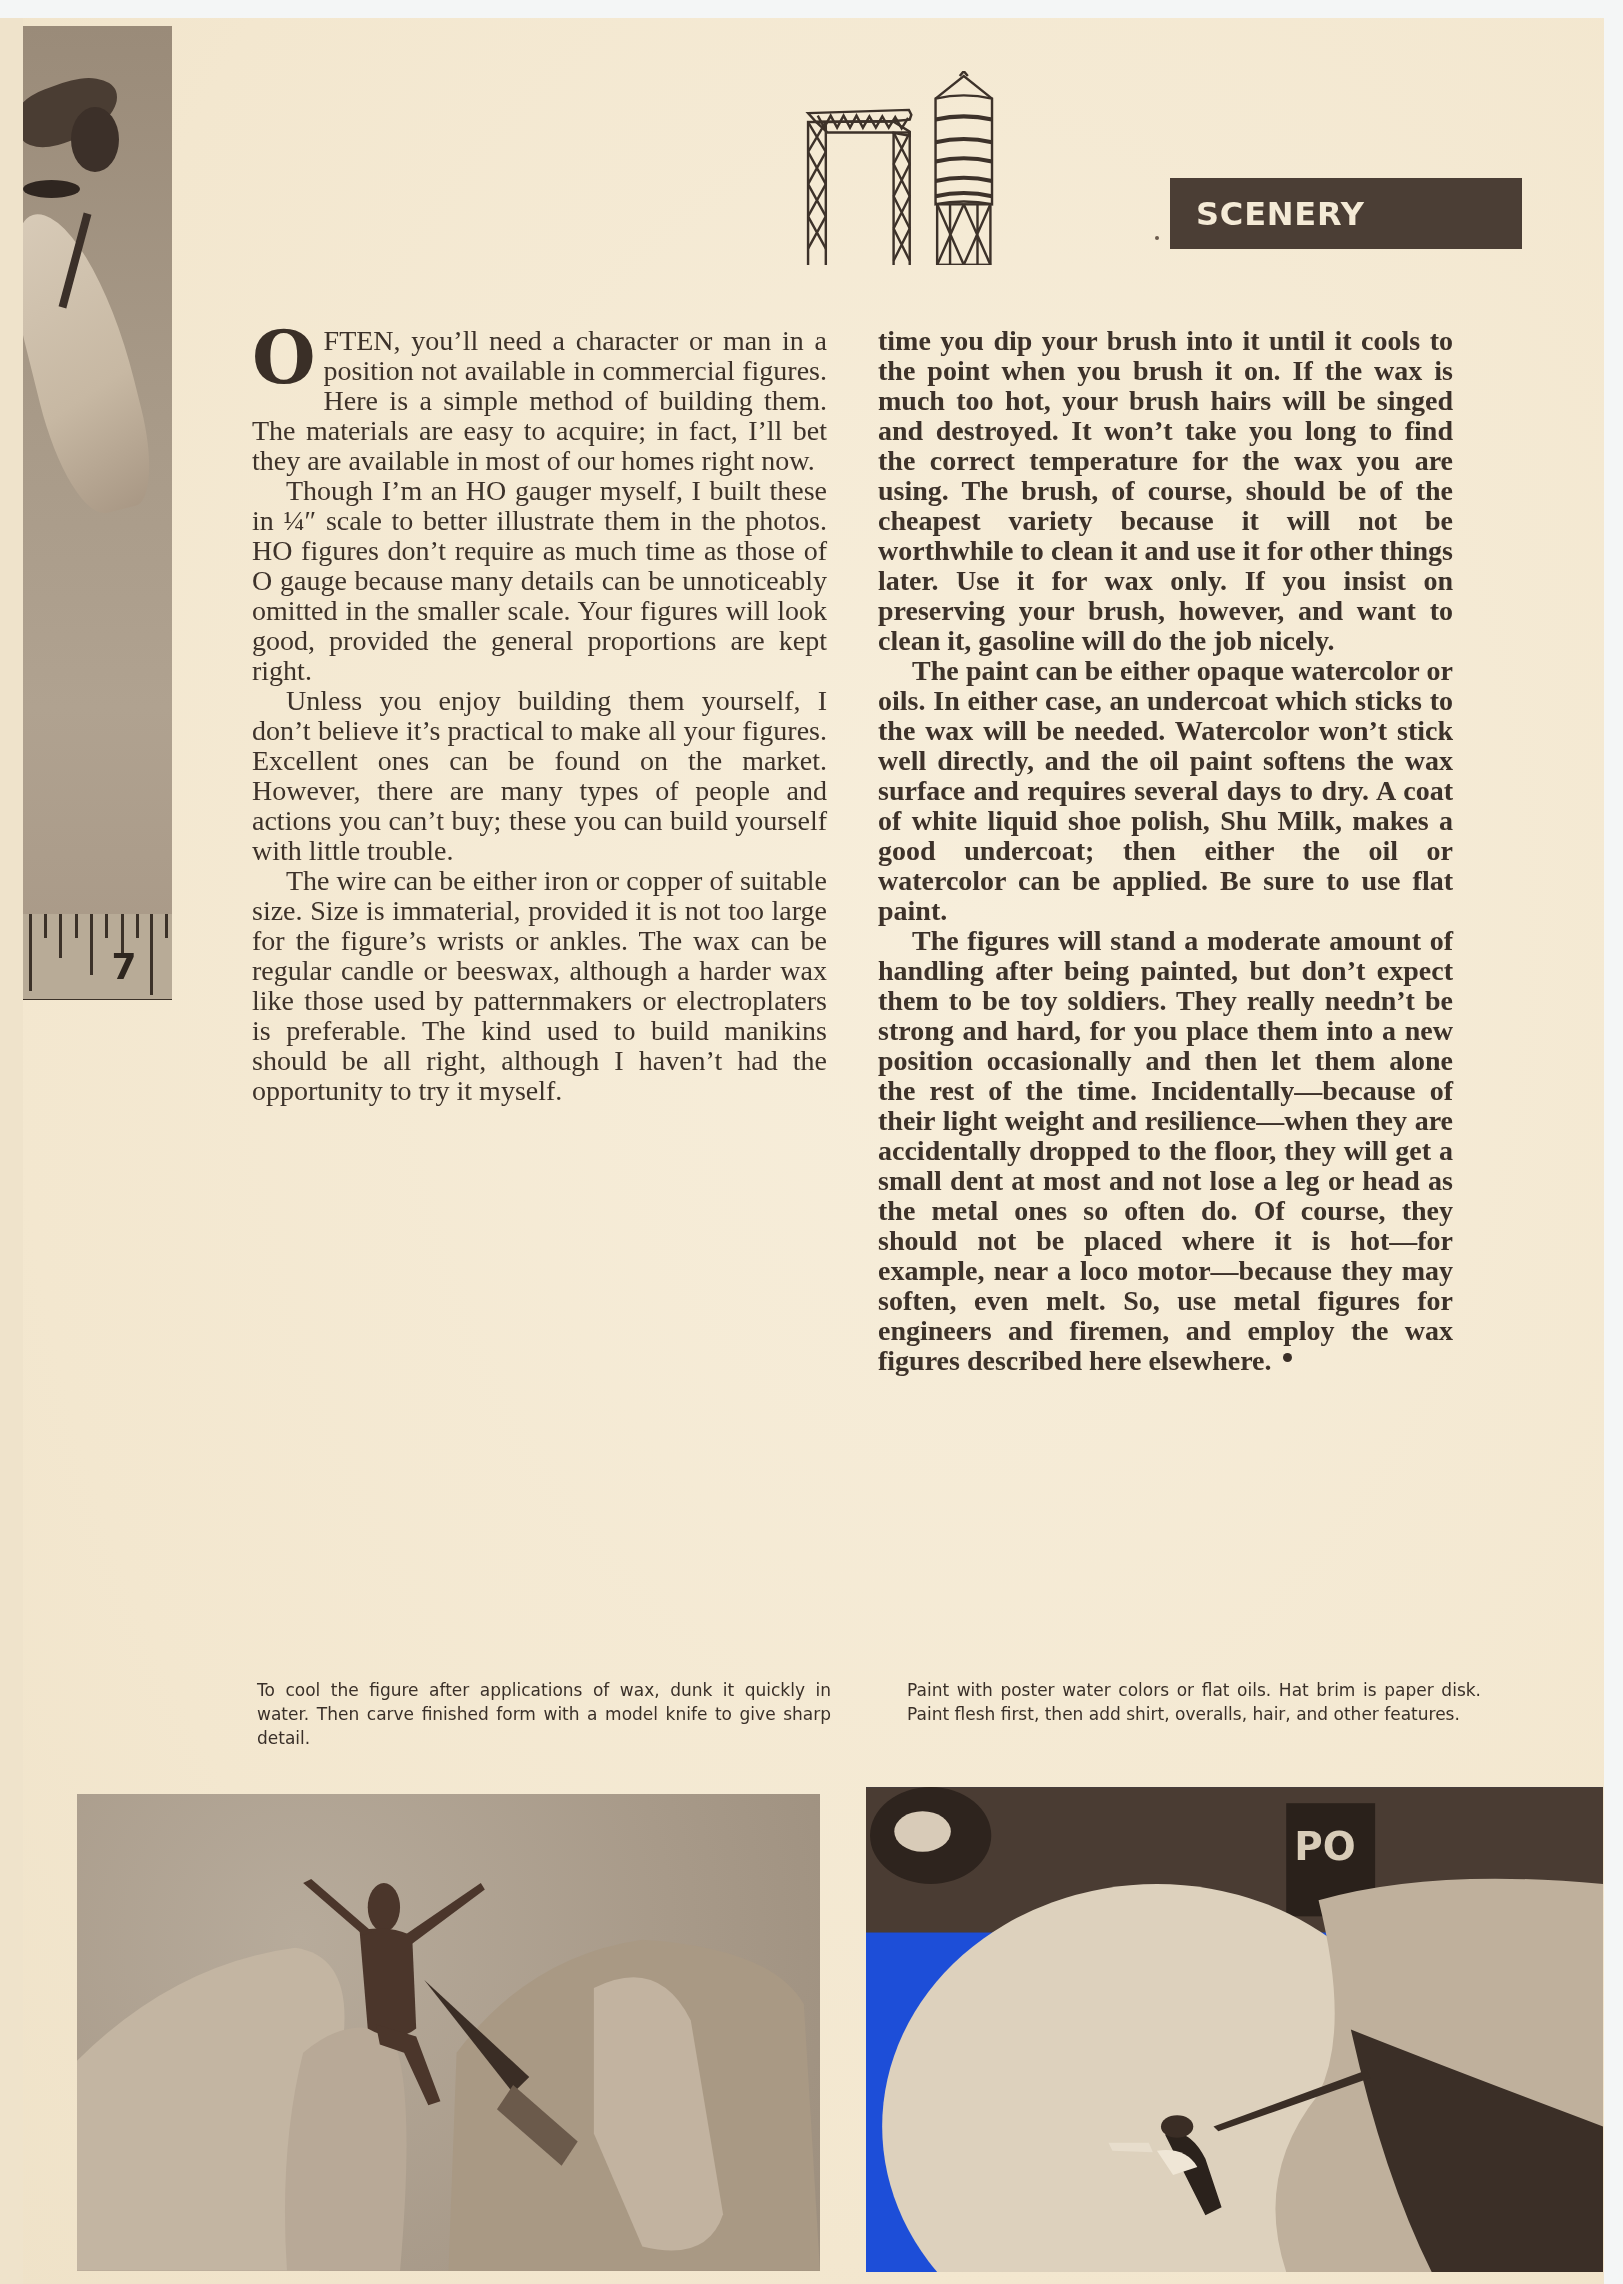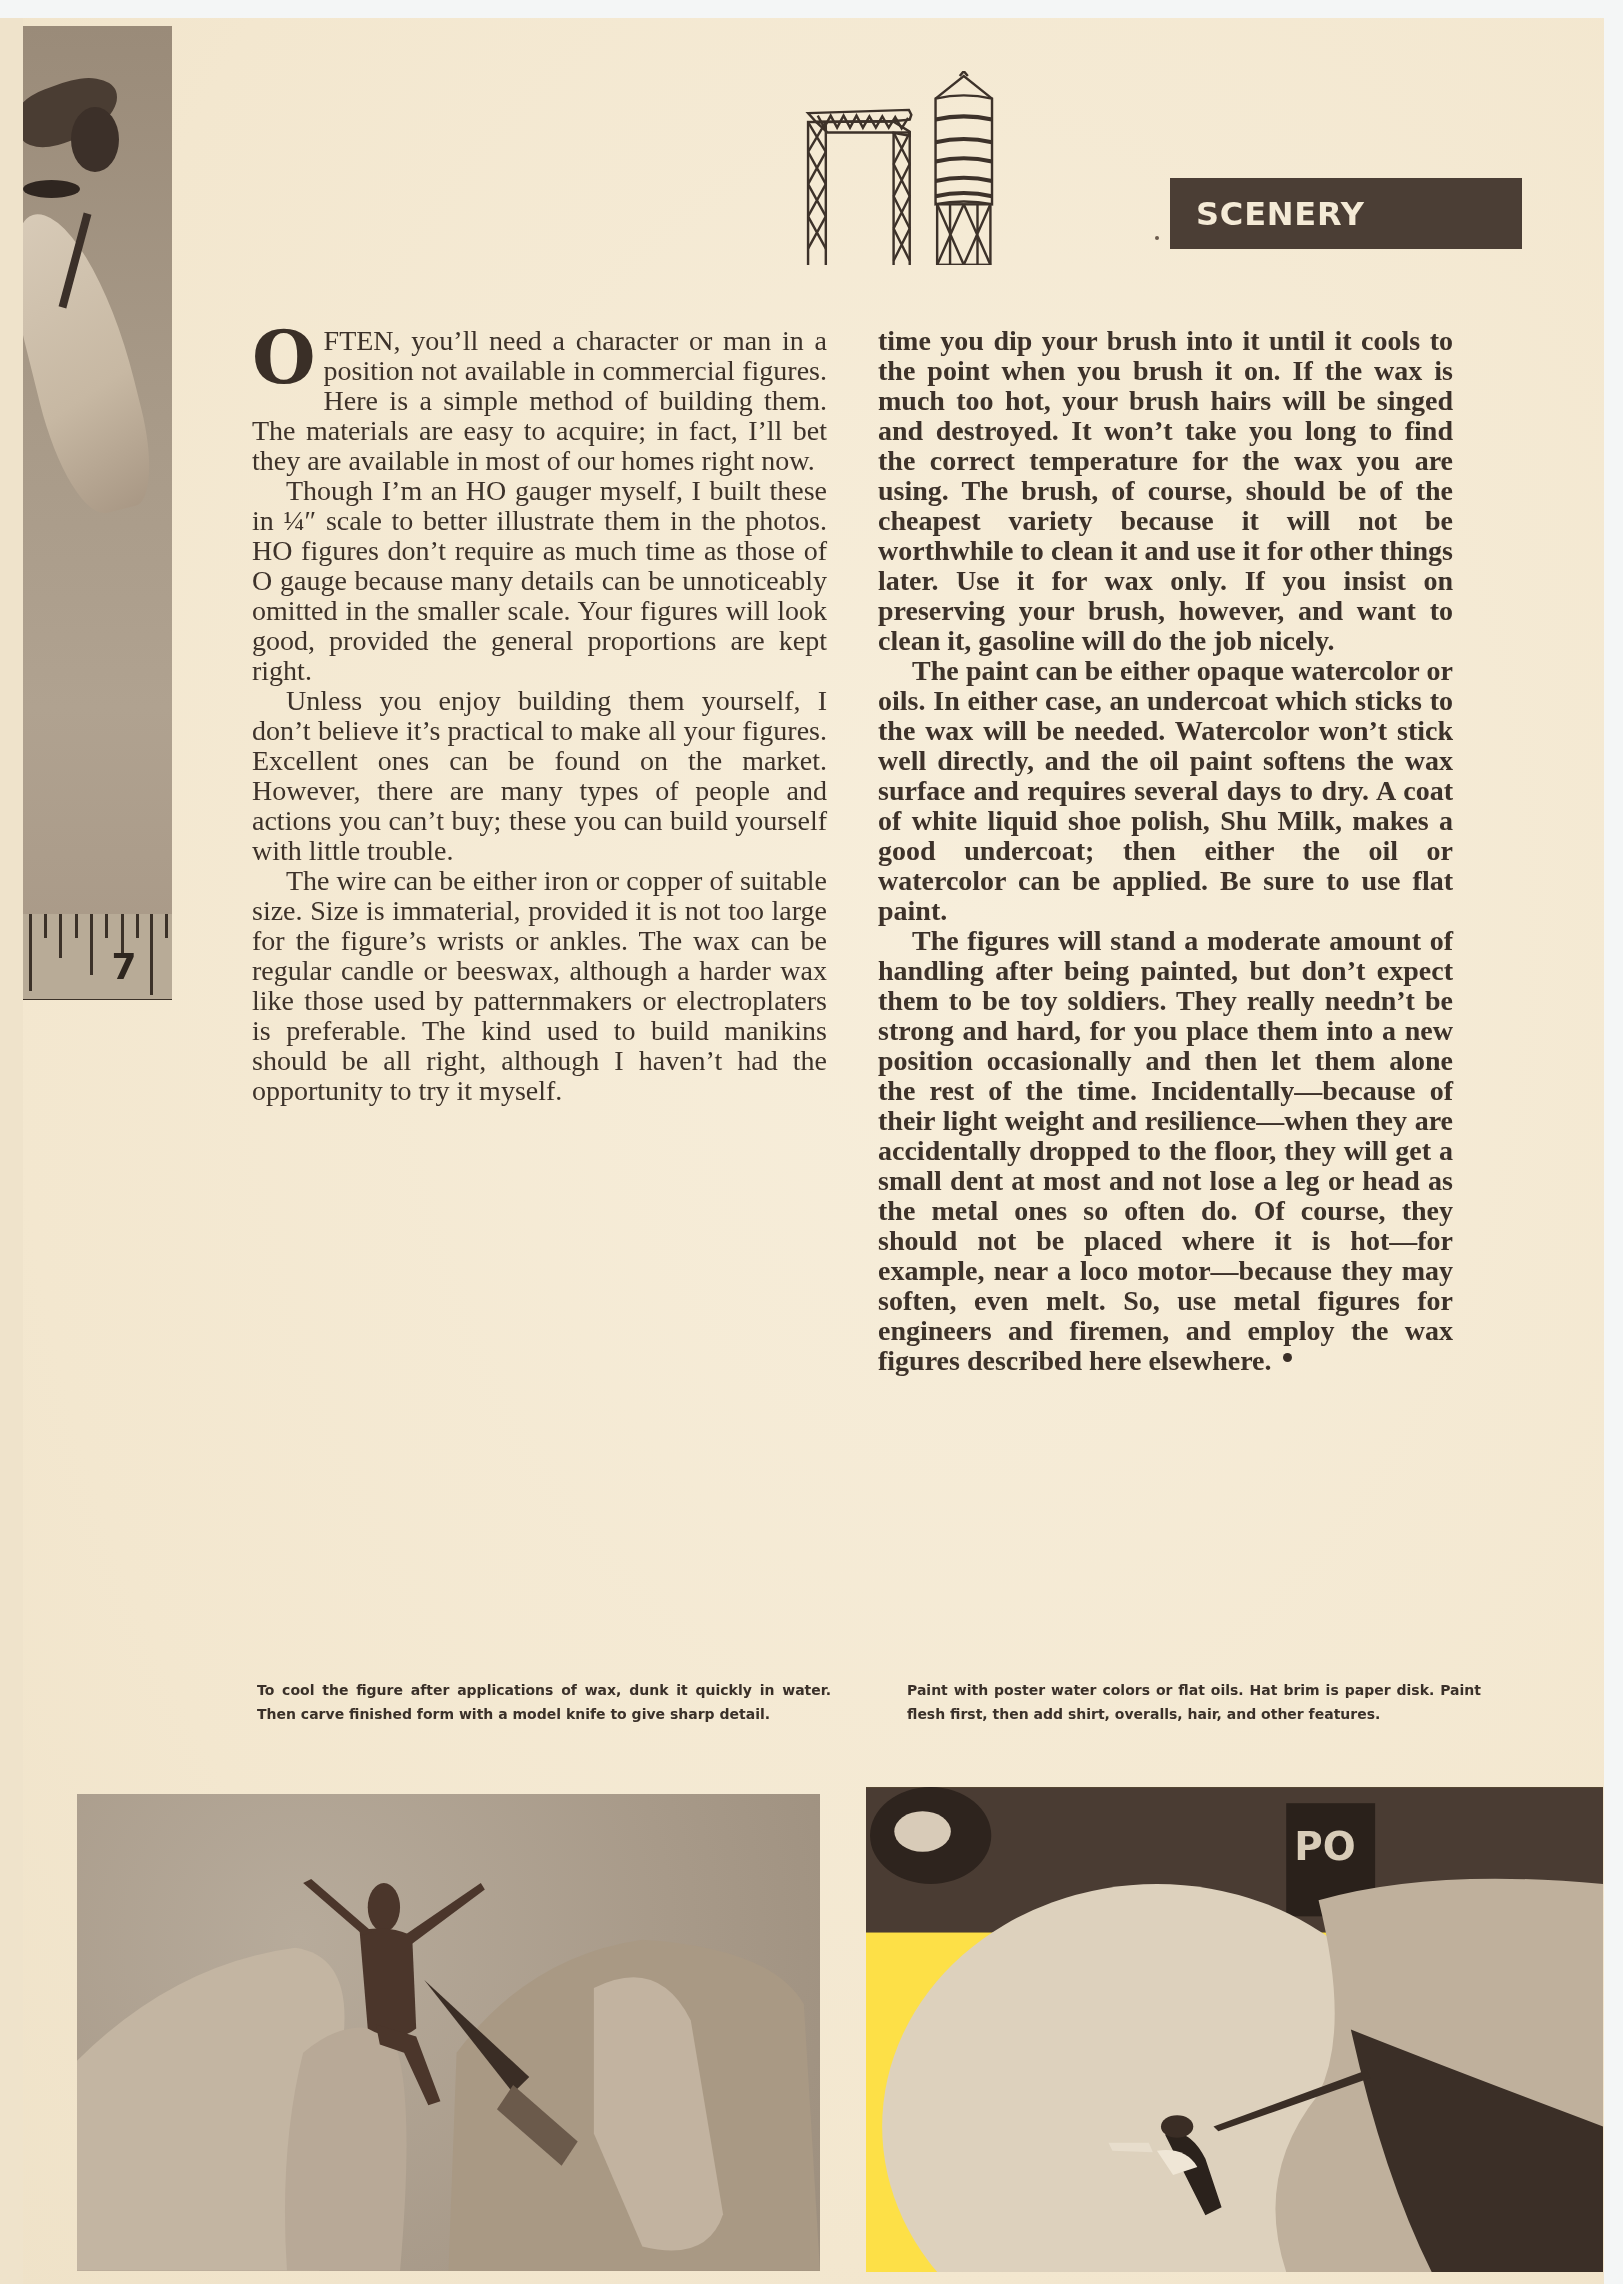--- a/index.html
+++ b/index.html
@@ -93,39 +93,39 @@
     font-family: "DejaVu Serif", serif;
   }
   .endmark {
     display: inline-block; width: 9px; height: 9px; border-radius: 50%;
     background: #3a2f27; margin-left: 11.3px; vertical-align: middle; position: relative; top: -6.5px;
   }
 
   
   .caption {
     position: absolute; top: 1678px; width: 574px;
-    font-family: "DejaVu Sans", sans-serif; font-weight: bold;
-    font-size: 14px; line-height: 24px; color: #3a3029;
+    font-family: "DejaVu Sans", sans-serif; font-weight: normal;
+    font-size: 17px; line-height: 24px; color: #3a3029;
     text-align: justify;
   }
   .caption-left { left: 257px; }
   .caption-right { left: 882px; margin-left: 25px; }
 
   
   .photo {
     position: absolute; overflow: hidden;
   }
   .photo-left {
     left: 77px; top: 1794px; width: 743px; height: 477px;
     background: #ada08f;
     background-image: radial-gradient(circle at 30% 30%, #b7ab9b 0%, #a89a89 60%, #9d8f7e 100%);
   }
   .photo-right {
     left: 866px; top: 1787px; width: 737px; height: 485px;
-    background: #fde047;
+    background: #1d4ed8;
   }
 </style>
 </head>
 <body>
 
 <div class="page"></div>
 <div class="edge-strip"></div>
 
 <div class="left-photo" title="Partial photo of wax figures beside a ruler">
   <div class="fig-a"></div>

